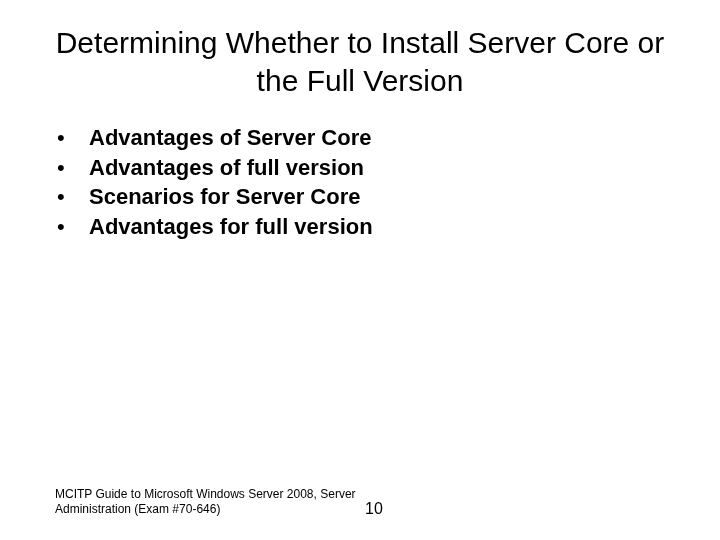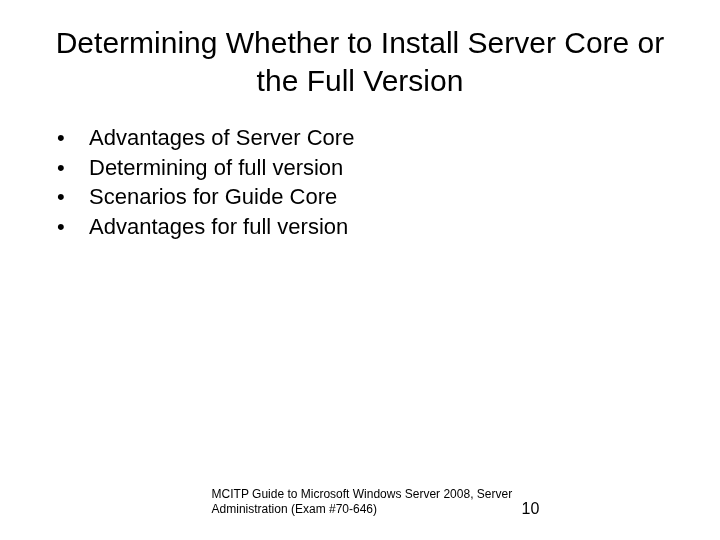--- a/index.html
+++ b/index.html
@@ -39,30 +39,31 @@
       line-height: 1.35;
     }
     .bullet-marker {
       width: 34px;
       flex-shrink: 0;
       text-align: left;
       padding-left: 2px;
     }
     .bullet-text {
       flex: 1;
+      font-weight: bold;
     }
     .footer {
       position: absolute;
       bottom: 22px;
       left: 0;
       width: 100%;
       padding-left: 55px;
       padding-right: 24px;
       display: flex;
-      justify-content: center;
+      justify-content: flex-start;
       align-items: flex-end;
       font-size: 12px;
     }
     .footer-text {
       max-width: 310px;
       line-height: 1.3;
     }
     .page-number {
       font-size: 16px;
     }
@@ -73,25 +74,25 @@
 <h1 class="slide-title">Determining Whether to Install Server Core or the Full Version</h1>
 
 <div class="body-area">
   <ul class="bullet-list">
     <li class="bullet-item">
       <span class="bullet-marker">•</span>
       <span class="bullet-text">Advantages of Server Core</span>
     </li>
     <li class="bullet-item">
       <span class="bullet-marker">•</span>
-      <span class="bullet-text">Determining of full version</span>
+      <span class="bullet-text">Advantages of full version</span>
     </li>
     <li class="bullet-item">
       <span class="bullet-marker">•</span>
-      <span class="bullet-text">Scenarios for Guide Core</span>
+      <span class="bullet-text">Scenarios for Server Core</span>
     </li>
     <li class="bullet-item">
       <span class="bullet-marker">•</span>
       <span class="bullet-text">Advantages for full version</span>
     </li>
   </ul>
 </div>
 
 <div class="footer">
   <div class="footer-text">MCITP Guide to Microsoft Windows Server 2008, Server Administration (Exam #70-646)</div>

